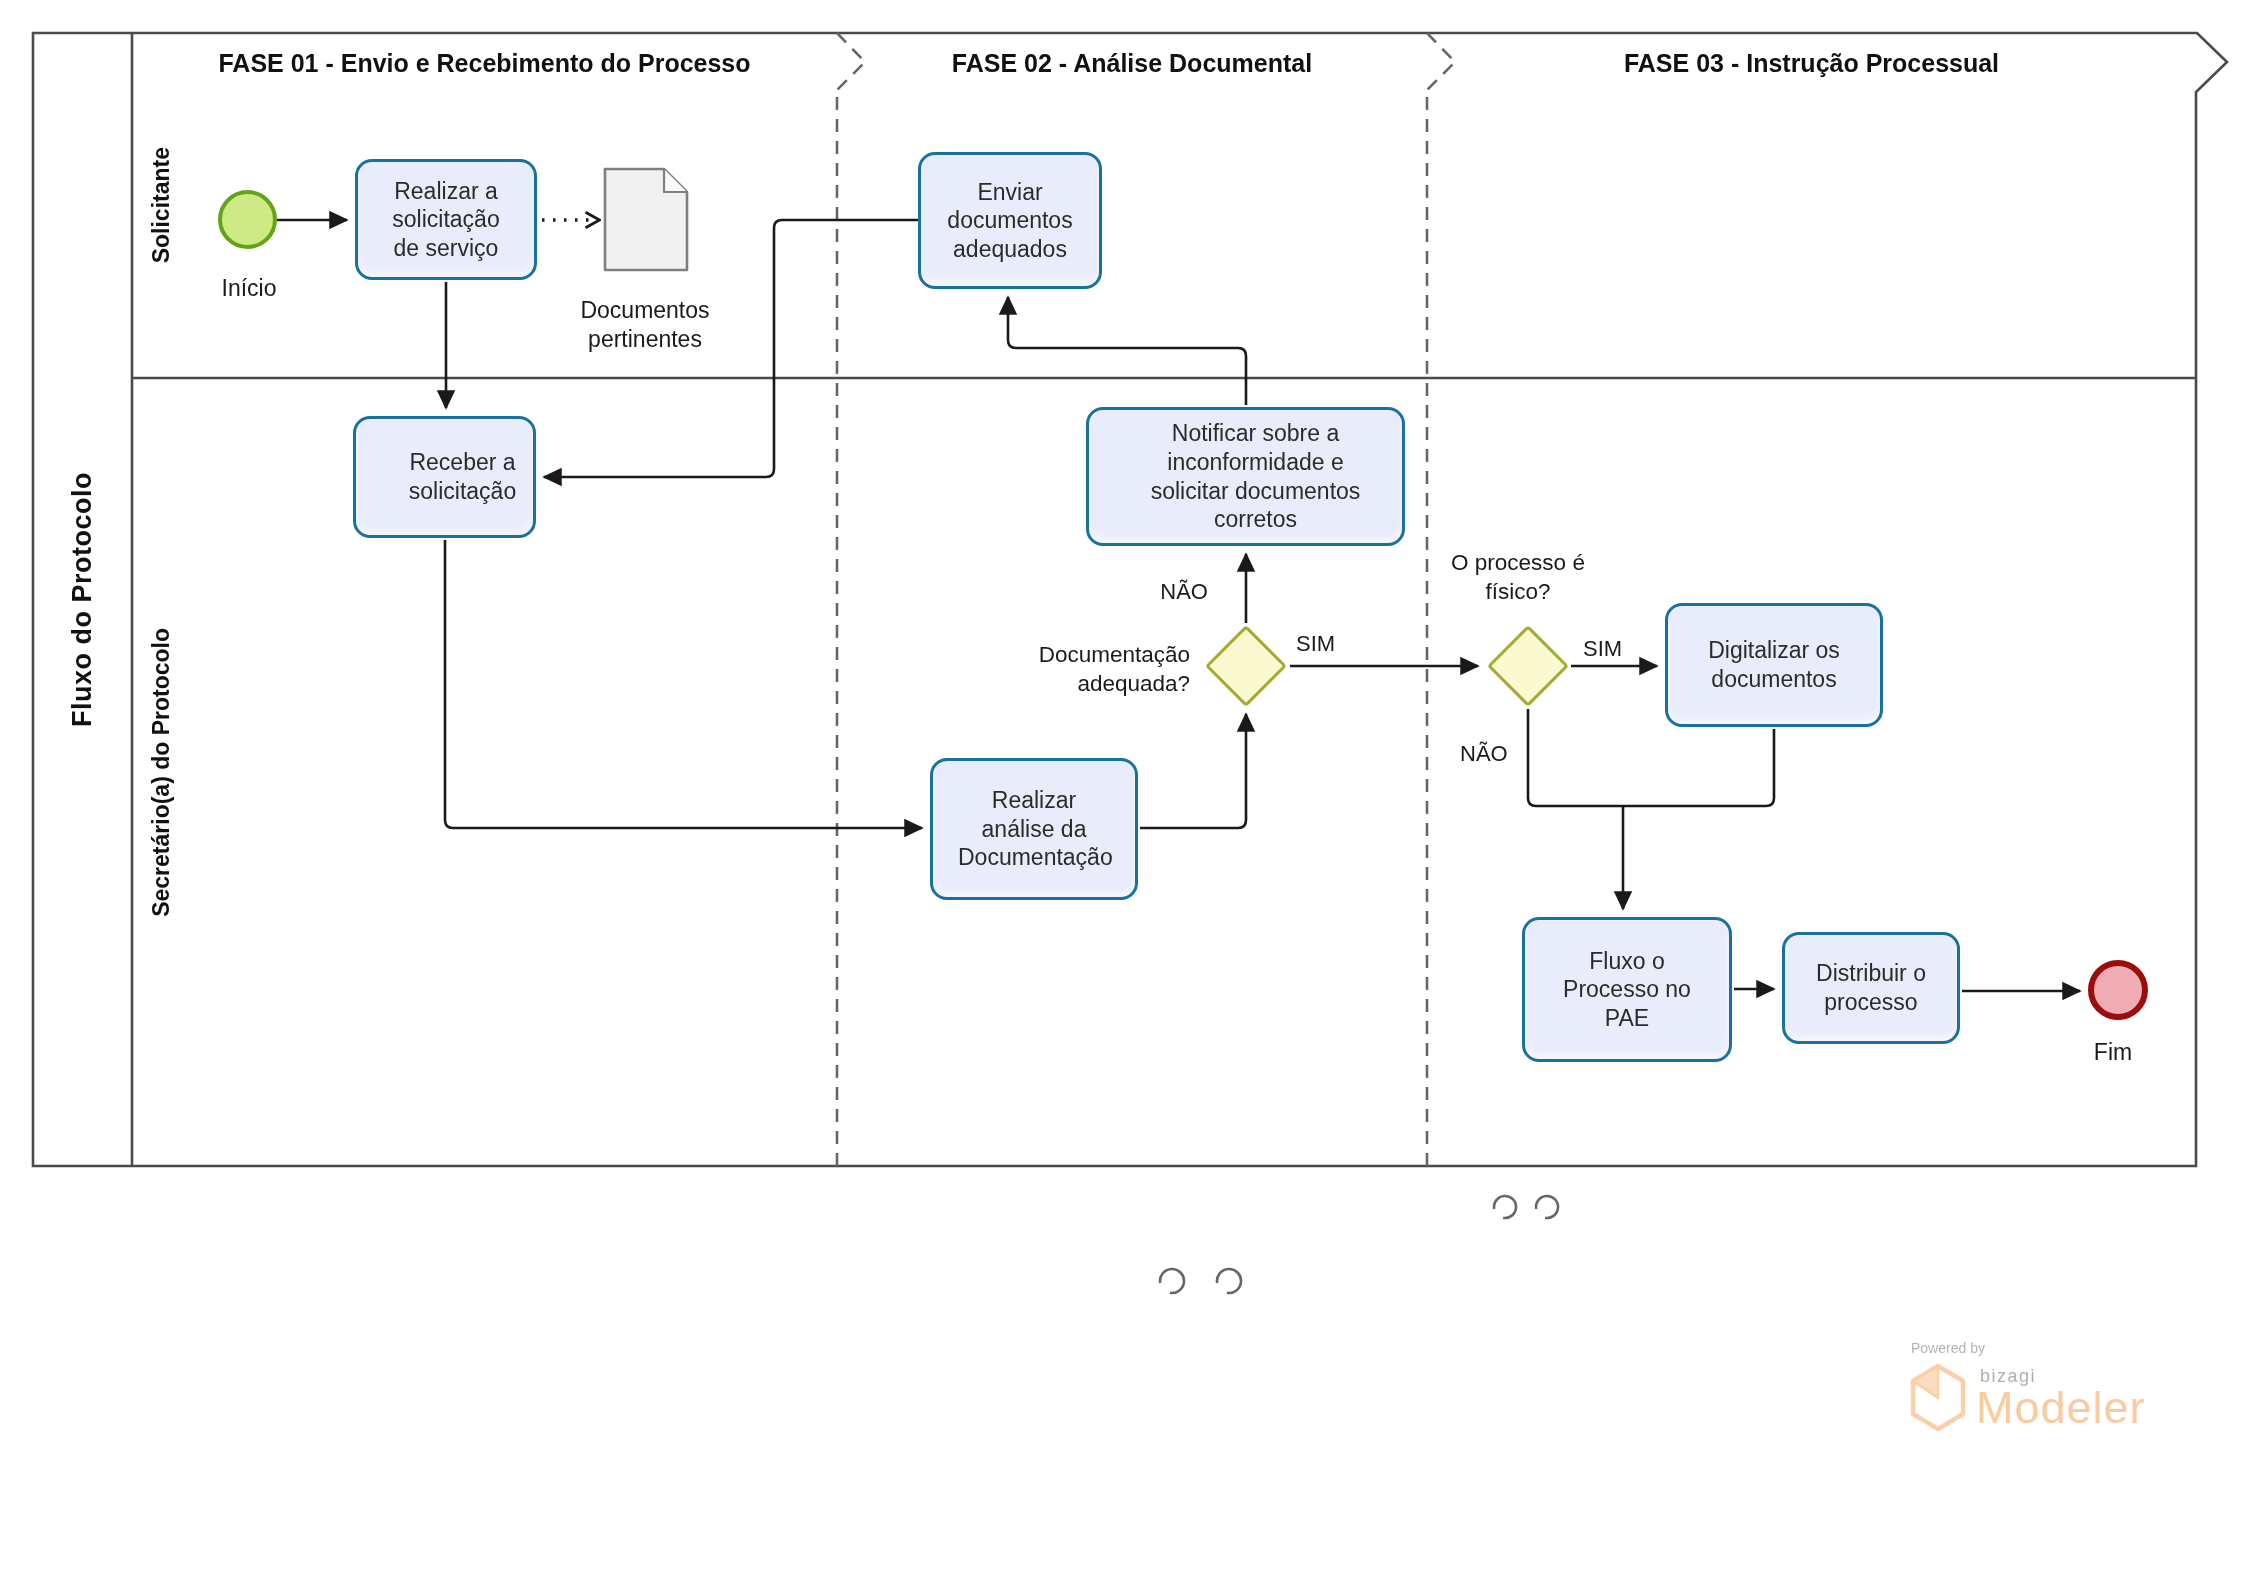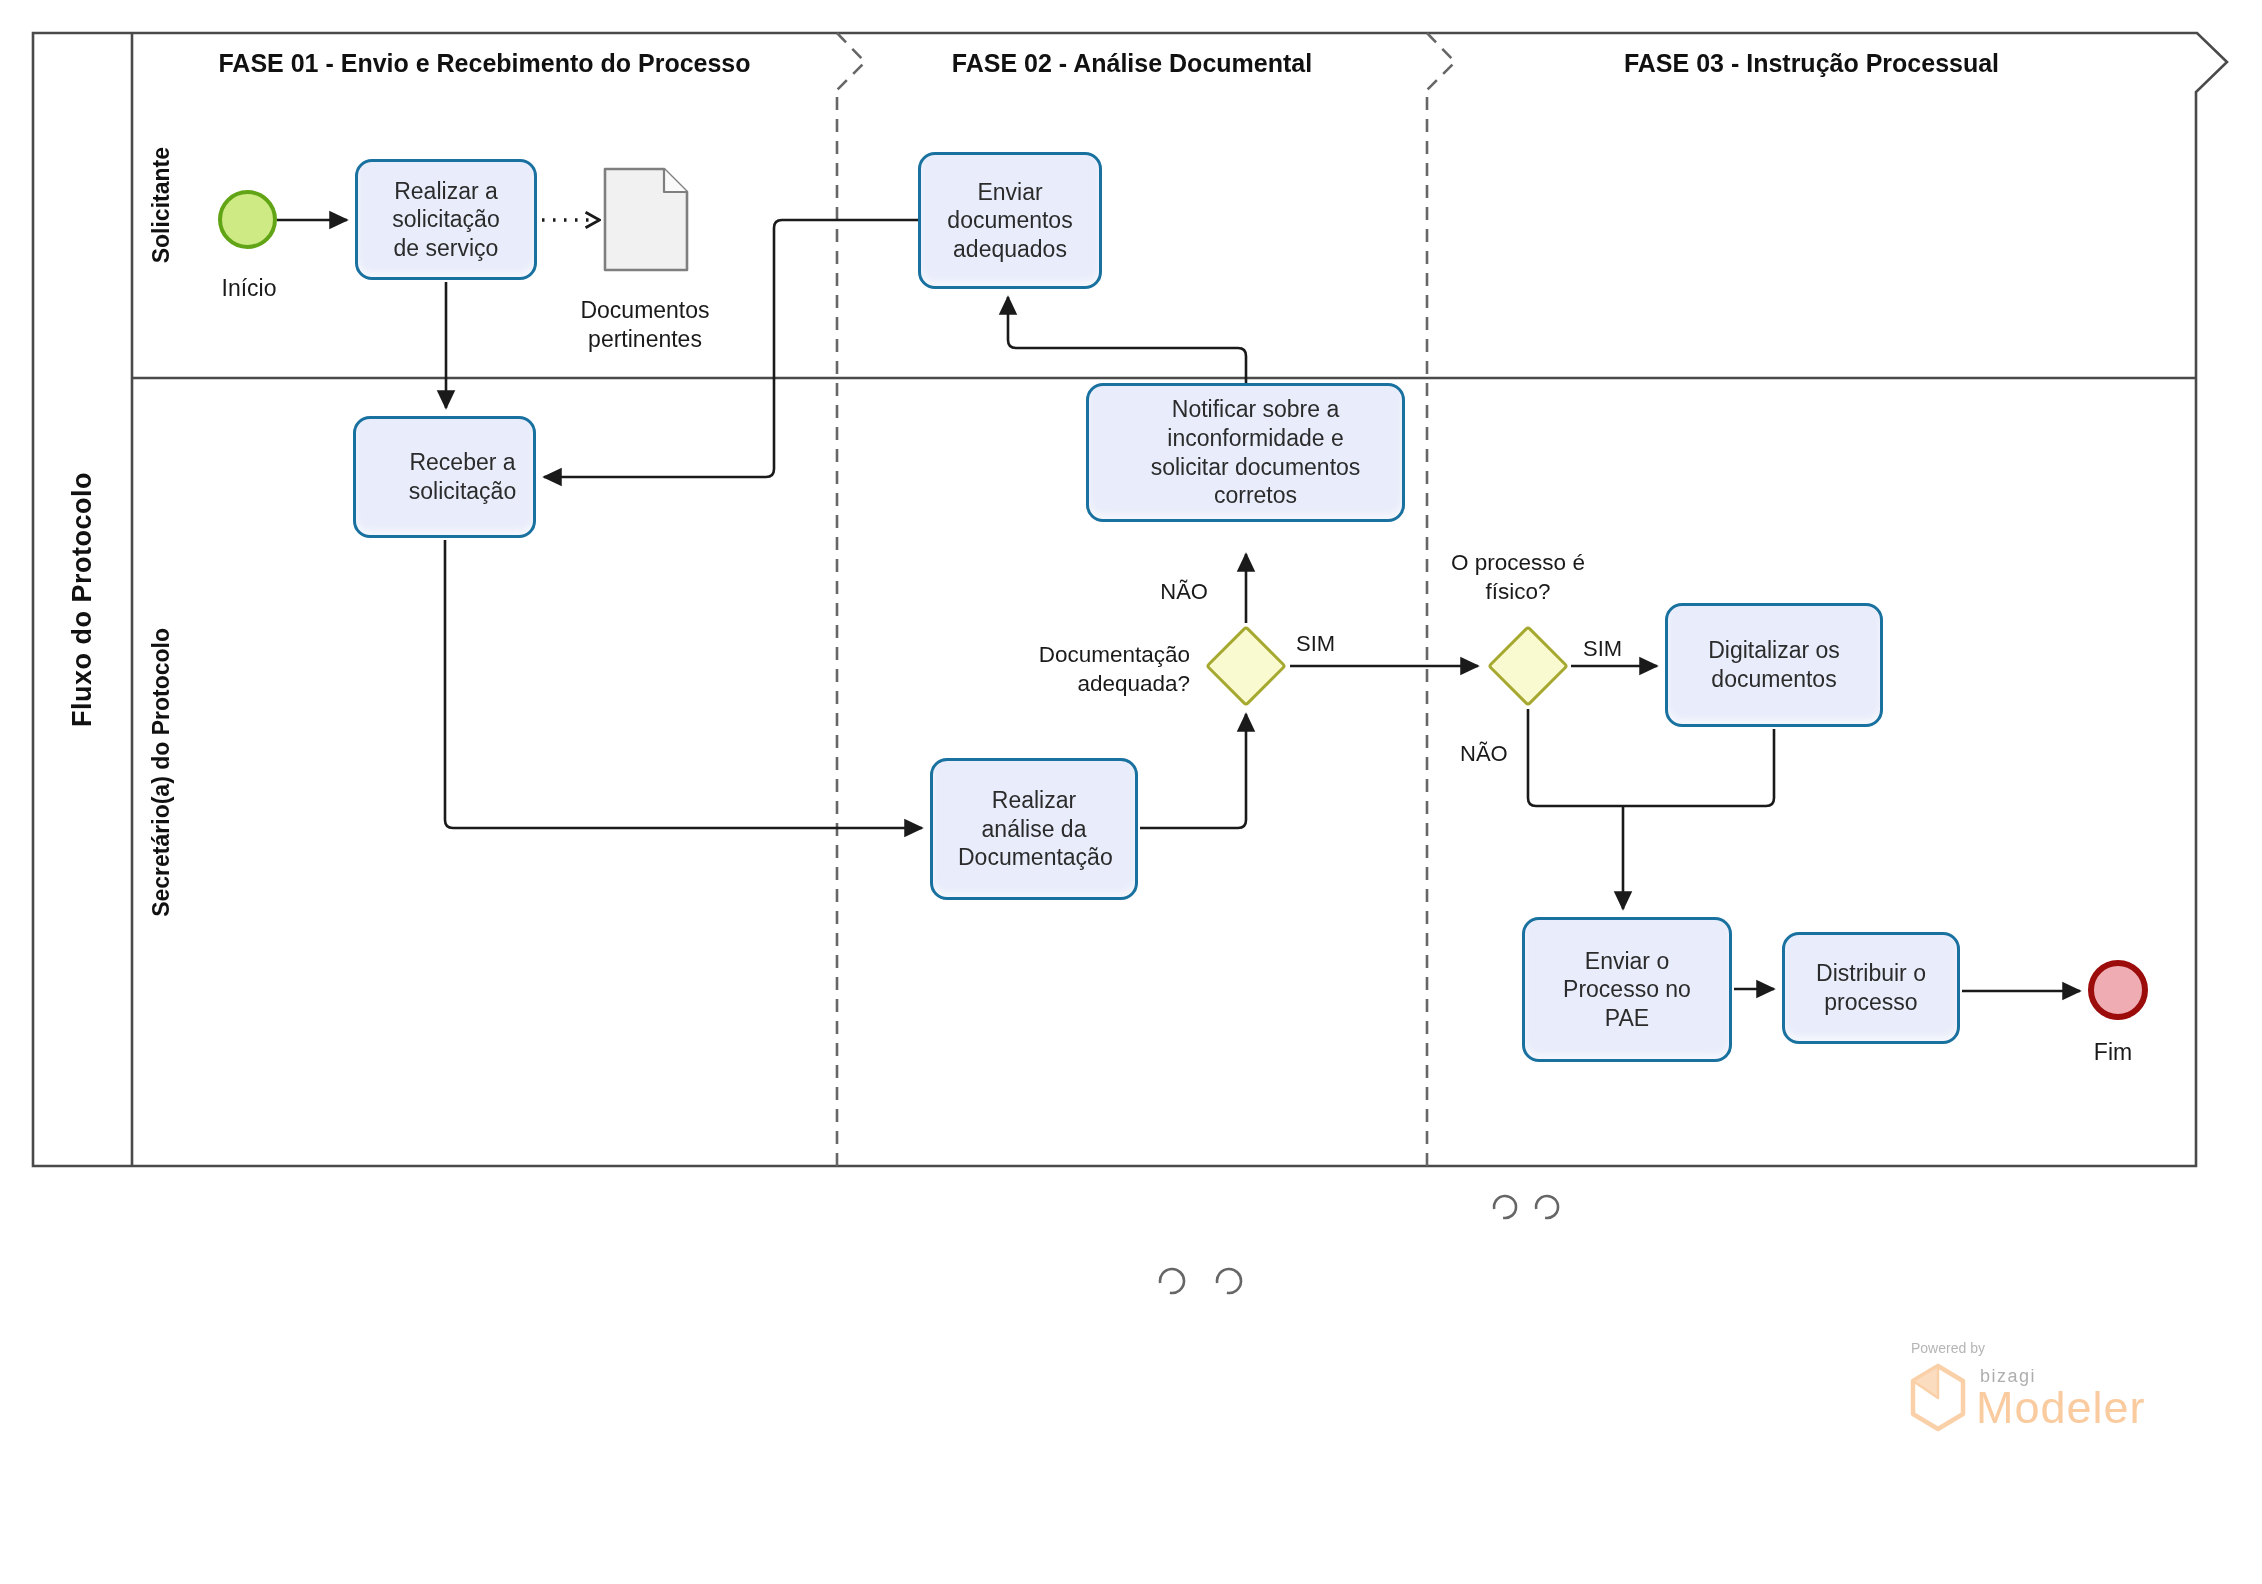--- a/index.html
+++ b/index.html
@@ -133,31 +133,31 @@
 
   <div class="task" style="left:355px;top:159px;width:182px;height:121px;">
     <span style="width:122px;">Realizar a solicitação de serviço</span>
   </div>
   <div class="task" style="left:918px;top:152px;width:184px;height:137px;">
     <span style="width:132px;">Enviar documentos adequados</span>
   </div>
   <div class="task" style="left:353px;top:416px;width:183px;height:122px;padding-left:36px;">
     <span style="width:130px;">Receber a solicitação</span>
   </div>
-  <div class="task" style="left:1086px;top:383px;width:319px;height:139px;padding-left:20px;">
+  <div class="task" style="left:1086px;top:407px;width:319px;height:139px;padding-left:20px;">
     <span style="width:232px;">Notificar sobre a inconformidade e solicitar documentos corretos</span>
   </div>
   <div class="task" style="left:930px;top:758px;width:208px;height:142px;">
     <span style="width:152px;">Realizar análise da Documentação</span>
   </div>
   <div class="task" style="left:1665px;top:603px;width:218px;height:124px;">
     <span style="width:152px;">Digitalizar os documentos</span>
   </div>
   <div class="task" style="left:1522px;top:917px;width:210px;height:145px;">
-    <span style="width:132px;">Enviar o Processo no PAE</span>
+    <span style="width:132px;">Fluxo o Processo no PAE</span>
   </div>
   <div class="task" style="left:1782px;top:932px;width:178px;height:112px;">
     <span style="width:126px;">Distribuir o processo</span>
   </div>
 
   <div class="lbl center" style="left:565px;top:296px;width:160px;font-size:23px;">Documentos pertinentes</div>
 
   <div class="gateway" style="left:1217px;top:637px;"></div>
   <div class="gateway" style="left:1499px;top:637px;"></div>
 

